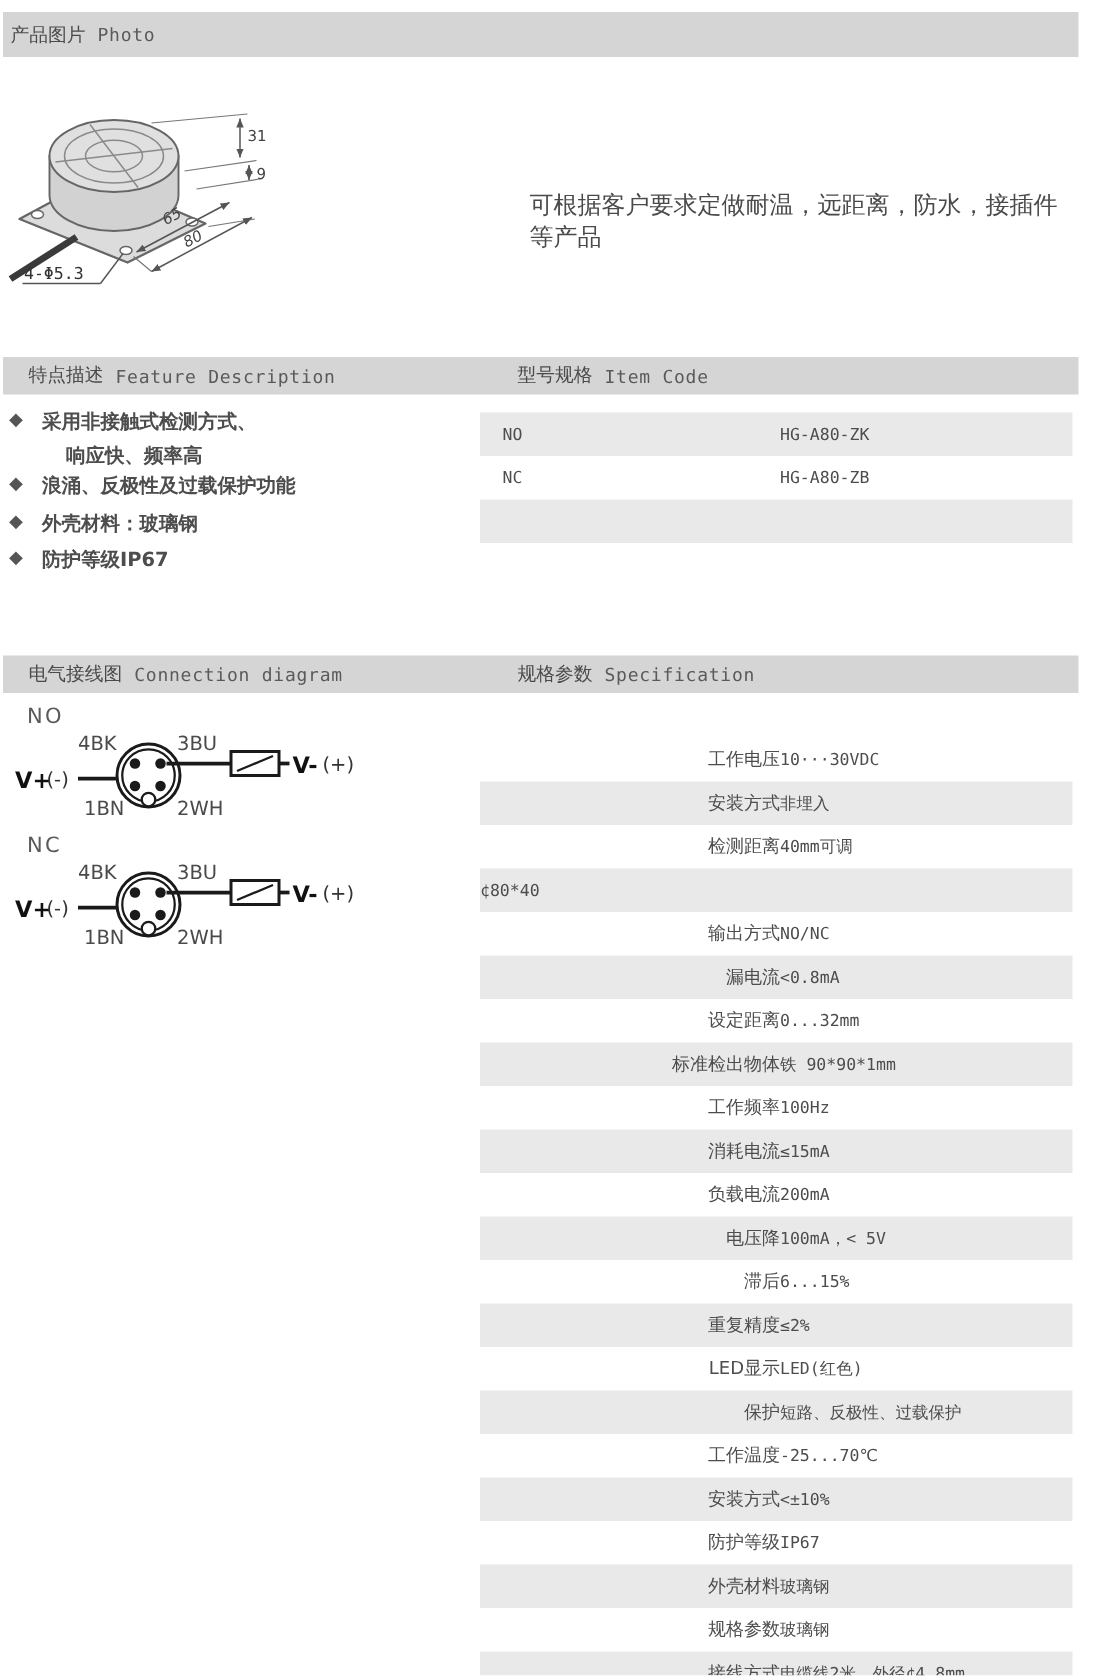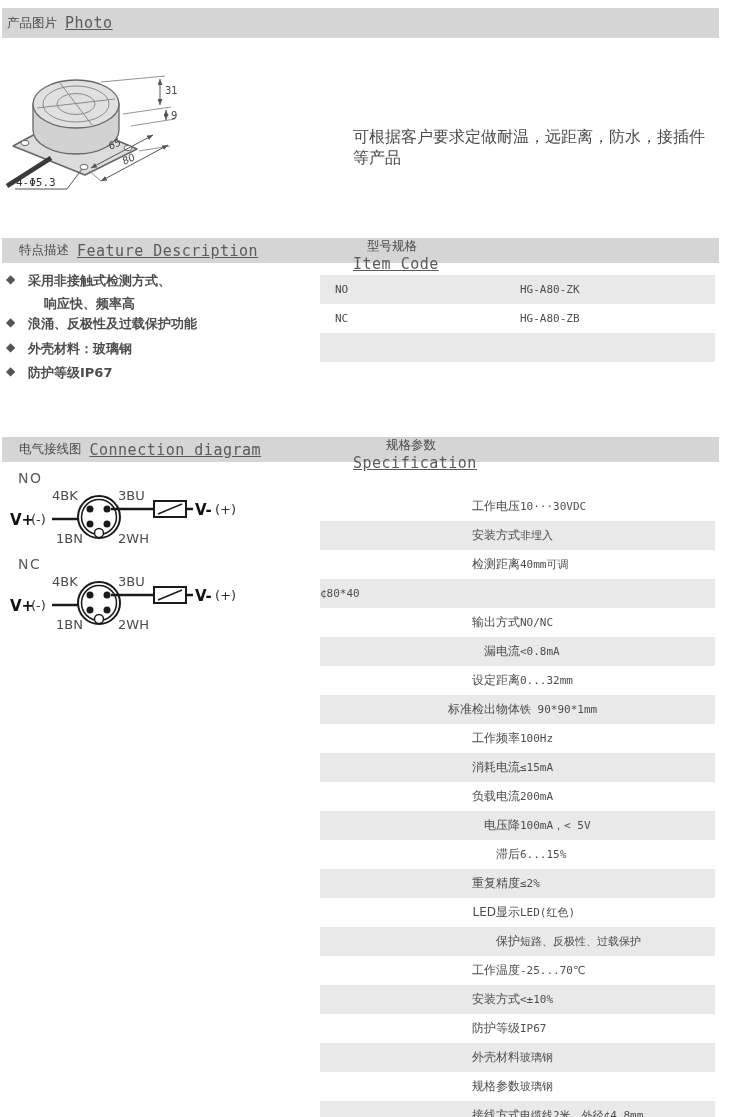--- a/index.html
+++ b/index.html
@@ -3,26 +3,26 @@
 <meta charset="utf-8">
 <style>
   html,body{margin:0;padding:0;background:#fff;}
   .page{position:relative;width:719px;height:1117px;background:#ffffff;
         font-family:"DejaVu Sans",sans-serif;overflow:hidden;}
 
   
   .bar{position:absolute;left:2px;width:713px;background:#d5d5d5;
        display:flex;align-items:center;}
   .bar .zh{font-size:12.5px;color:#4a4a4a;}
-  .bar .en{font-family:"DejaVu Sans Mono","DejaVu Sans",monospace;font-size:15px;
-           color:#5a5a5a;margin-left:8px;letter-spacing:.5px;text-decoration:underline;}
+  .bar .en{font-family:"DejaVu Sans Mono","DejaVu Sans",monospace;font-size:12px;
+           color:#5a5a5a;margin-left:8px;letter-spacing:.5px;}
   #bar-photo{top:8px;height:30px;padding-left:5px;}
   #bar-feature{top:238px;height:25px;padding-left:17px;}
   #bar-connection{top:437px;height:25px;padding-left:17px;}
-  .right-h{position:absolute;left:343px;top:0;height:100%;display:flex;align-items:center;flex-direction:column;}
+  .right-h{position:absolute;left:343px;top:0;height:100%;display:flex;align-items:center;}
 
   .note{position:absolute;left:353px;top:127px;font-size:16px;color:#4a4a4a;}
 
   
   .features{position:absolute;left:6px;top:272px;width:312px;
             font-weight:bold;font-size:13px;color:#4d4d4d;}
   .feat{position:absolute;left:0;display:flex;align-items:flex-start;}
   .feat .dm{width:22px;font-size:12px;color:#555;}
   .featline2{position:absolute;left:38px;}
 

